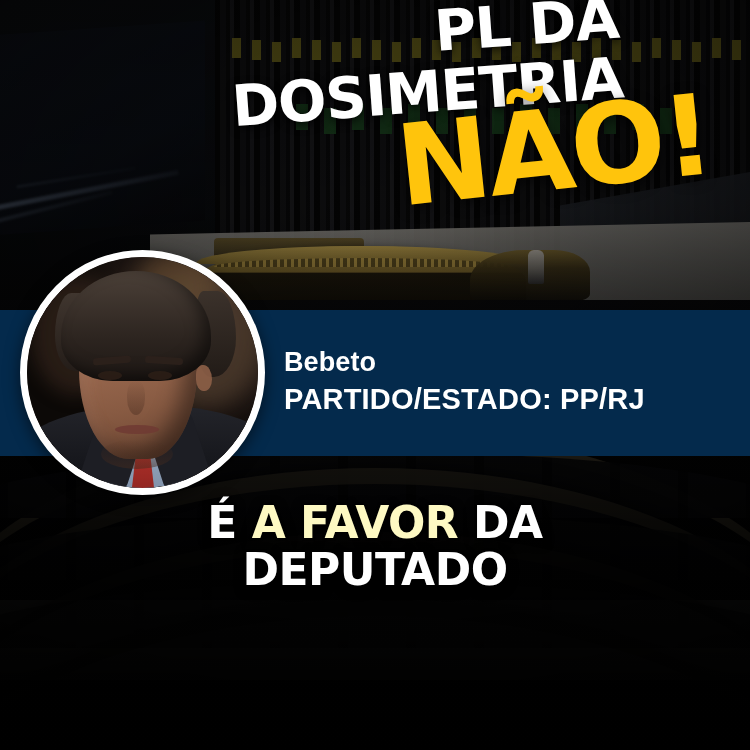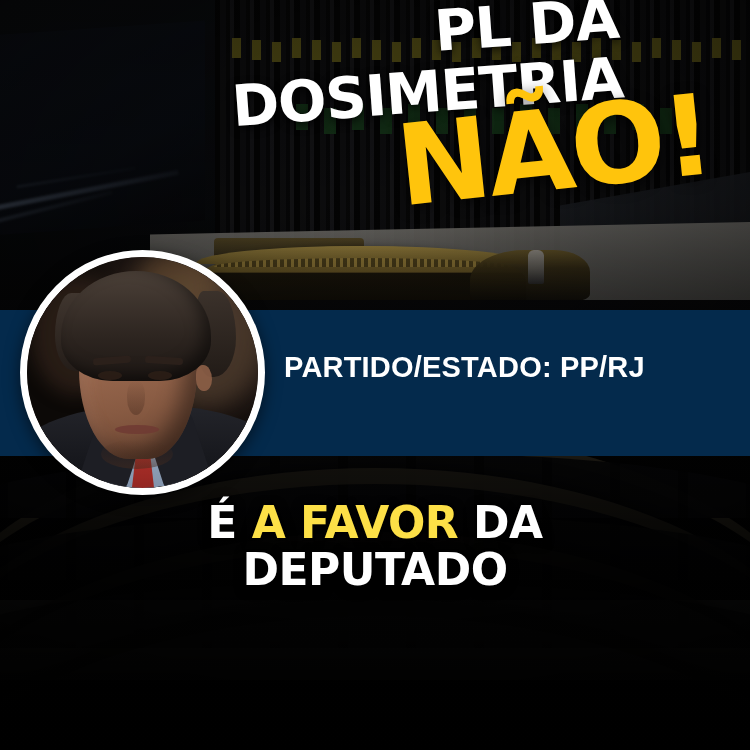--- a/index.html
+++ b/index.html
@@ -285,21 +285,21 @@
   .bottomtext{
     position:absolute;left:0;top:500px;width:750px;
     text-align:center;pointer-events:none;
   }
   .bt-line{
     display:block;color:#ffffff;font-weight:bold;
     font-size:44px;line-height:1.06;letter-spacing:-.5px;
     font-family:"DejaVu Sans","Liberation Sans",sans-serif;
     text-shadow:0 3px 12px rgba(0,0,0,.85), 0 0 3px rgba(0,0,0,.7);
   }
-  .hl-blue{color:#fde047;}
+  .hl-blue{color:#fef9c3;}
 </style>
 </head>
 <body>
 
 <div id="poster">
 
   <div class="bg">
     <div class="slatwall"></div>
     <div class="slatwall-left"></div>
     <div class="leftpanel"></div>
@@ -398,20 +398,21 @@
   </div>
 
   <div class="headline">
     <span class="hl hl1">PL DA</span>
     <span class="hl hl2">DOSIMETRIA</span>
   </div>
   <div class="nao">NÃO!</div>
 
   <div class="banner">
     <div class="banner-text">
+      <div class="dep-name">Bebeto</div>
       <div class="dep-party">PARTIDO/ESTADO: PP/RJ</div>
     </div>
   </div>
 
   <div class="portrait">
     <div class="pinner">
       <div class="p-bg"></div>
       <div class="p-blurA"></div>
       <div class="p-blurB"></div>
       <div class="p-blurC"></div>

